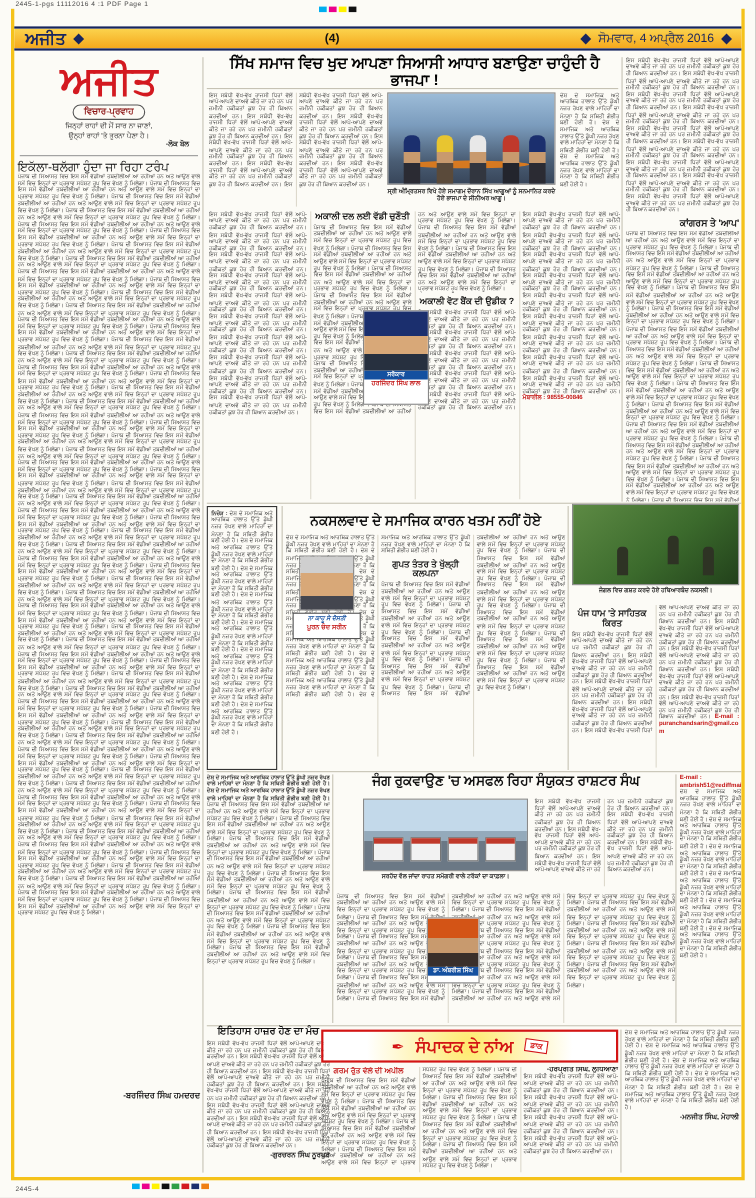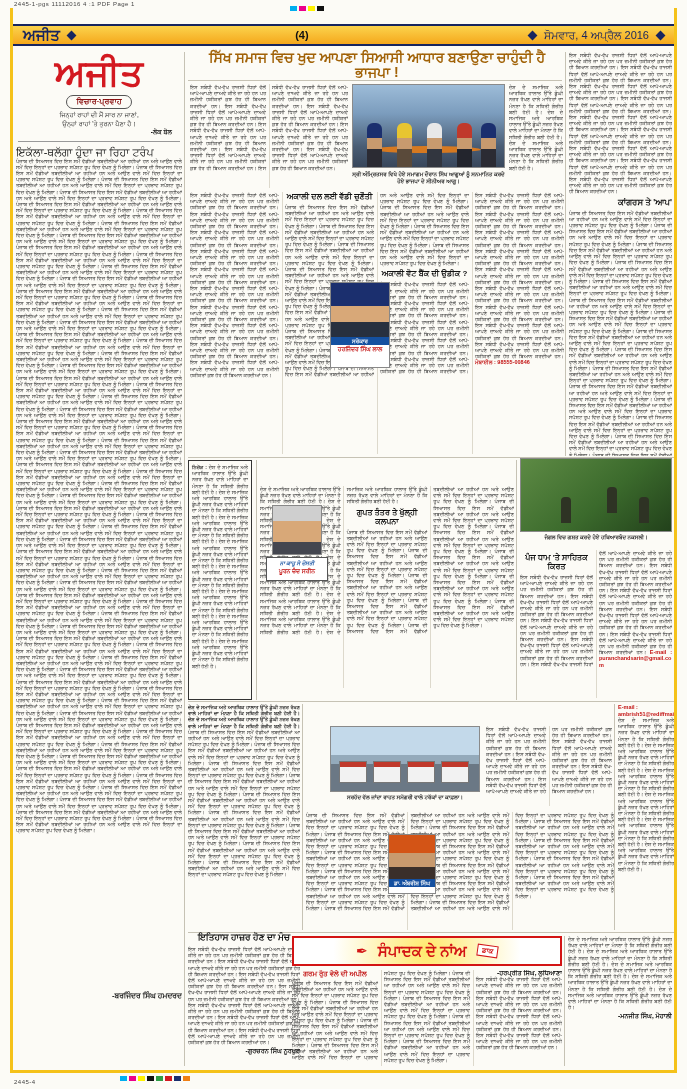--- a/index.html
+++ b/index.html
@@ -44,21 +44,21 @@
           padding:1px 9px;font-size:8px;font-weight:bold;color:#8a1010;font-family:Liberation Serif, serif;}
   .ed-quote{font-size:6.5px;line-height:8.5px;text-align:center;margin-top:2px;}
   .ed-quote .attr{text-align:right;font-weight:bold;padding-right:10px;}
   .ed-rule{height:1px;background:#999;margin:4px 2px;}
   .ed-head{font-size:11px;font-weight:normal;text-align:left;margin:3px 0 0;color:#0e0e0e;line-height:12px;}
   .ed-body{height:830px;}
   .ed-sign{text-align:right;font-size:7.5px;font-weight:bold;margin-top:3px;color:#111;}
 
   
   .lead-head{position:absolute;left:190px;top:50px;width:374px;height:28px;font-size:14px;line-height:15px;
-             font-weight:800;color:#a16207;text-align:center;}
+             font-weight:800;color:#000000;text-align:center;}
   .h2{position:absolute;font-weight:800;color:#101010;text-align:center;}
 
   
   .photo{position:absolute;border:1px solid #8a8a8a;overflow:hidden;box-sizing:border-box;}
   .caption{position:absolute;font-size:5.5px;line-height:6.5px;font-weight:bold;text-align:center;color:#222;}
   .ph-group{background:linear-gradient(180deg,#9dbcd8 0%,#7b9cbd 35%,#4a5d74 75%,#38465a 100%);}
   .fig{position:absolute;bottom:0;width:15px;height:44px;border-radius:6px 6px 0 0;}
   .fig-navy{background:linear-gradient(#1b2f6e 0 34%,#c89a6e 34% 58%,#2b2b33 58%);}
   .fig-yellow{background:linear-gradient(#e8c530 0 34%,#c89a6e 34% 58%,#5a4a3a 58%);}
   .fig-white{background:linear-gradient(#e8e8e8 0 34%,#c89a6e 34% 58%,#32363f 58%);}
@@ -180,20 +180,21 @@
     <div class="tiny">ਇਸ ਸਬੰਧੀ ਵੱਖ-ਵੱਖ ਰਾਜਸੀ ਧਿਰਾਂ ਵੱਲੋਂ ਆਪੋ-ਆਪਣੇ ਦਾਅਵੇ ਕੀਤੇ ਜਾ ਰਹੇ ਹਨ ਪਰ ਜ਼ਮੀਨੀ ਹਕੀਕਤਾਂ ਕੁਝ ਹੋਰ ਹੀ ਬਿਆਨ ਕਰਦੀਆਂ ਹਨ। ਇਸ ਸਬੰਧੀ ਵੱਖ-ਵੱਖ ਰਾਜਸੀ ਧਿਰਾਂ ਵੱਲੋਂ ਆਪੋ-ਆਪਣੇ ਦਾਅਵੇ ਕੀਤੇ ਜਾ ਰਹੇ ਹਨ ਪਰ ਜ਼ਮੀਨੀ ਹਕੀਕਤਾਂ ਕੁਝ ਹੋਰ ਹੀ ਬਿਆਨ ਕਰਦੀਆਂ ਹਨ। ਇਸ ਸਬੰਧੀ ਵੱਖ-ਵੱਖ ਰਾਜਸੀ ਧਿਰਾਂ ਵੱਲੋਂ ਆਪੋ-ਆਪਣੇ ਦਾਅਵੇ ਕੀਤੇ ਜਾ ਰਹੇ ਹਨ ਪਰ ਜ਼ਮੀਨੀ ਹਕੀਕਤਾਂ ਕੁਝ ਹੋਰ ਹੀ ਬਿਆਨ ਕਰਦੀਆਂ ਹਨ। ਇਸ ਸਬੰਧੀ ਵੱਖ-ਵੱਖ ਰਾਜਸੀ ਧਿਰਾਂ ਵੱਲੋਂ ਆਪੋ-ਆਪਣੇ ਦਾਅਵੇ ਕੀਤੇ ਜਾ ਰਹੇ ਹਨ ਪਰ ਜ਼ਮੀਨੀ ਹਕੀਕਤਾਂ ਕੁਝ ਹੋਰ ਹੀ ਬਿਆਨ ਕਰਦੀਆਂ ਹਨ। ਇਸ ਸਬੰਧੀ ਵੱਖ-ਵੱਖ ਰਾਜਸੀ ਧਿਰਾਂ ਵੱਲੋਂ ਆਪੋ-ਆਪਣੇ ਦਾਅਵੇ ਕੀਤੇ ਜਾ ਰਹੇ ਹਨ ਪਰ ਜ਼ਮੀਨੀ ਹਕੀਕਤਾਂ ਕੁਝ ਹੋਰ ਹੀ ਬਿਆਨ ਕਰਦੀਆਂ ਹਨ। ਇਸ ਸਬੰਧੀ ਵੱਖ-ਵੱਖ ਰਾਜਸੀ ਧਿਰਾਂ ਵੱਲੋਂ ਆਪੋ-ਆਪਣੇ ਦਾਅਵੇ ਕੀਤੇ ਜਾ ਰਹੇ ਹਨ ਪਰ ਜ਼ਮੀਨੀ ਹਕੀਕਤਾਂ ਕੁਝ ਹੋਰ ਹੀ ਬਿਆਨ ਕਰਦੀਆਂ ਹਨ। ਇਸ ਸਬੰਧੀ ਵੱਖ-ਵੱਖ ਰਾਜਸੀ ਧਿਰਾਂ ਵੱਲੋਂ ਆਪੋ-ਆਪਣੇ ਦਾਅਵੇ ਕੀਤੇ ਜਾ ਰਹੇ ਹਨ ਪਰ ਜ਼ਮੀਨੀ ਹਕੀਕਤਾਂ ਕੁਝ ਹੋਰ ਹੀ ਬਿਆਨ ਕਰਦੀਆਂ ਹਨ। ਇਸ ਸਬੰਧੀ ਵੱਖ-ਵੱਖ ਰਾਜਸੀ ਧਿਰਾਂ ਵੱਲੋਂ ਆਪੋ-ਆਪਣੇ ਦਾਅਵੇ ਕੀਤੇ ਜਾ ਰਹੇ ਹਨ ਪਰ ਜ਼ਮੀਨੀ ਹਕੀਕਤਾਂ ਕੁਝ ਹੋਰ ਹੀ ਬਿਆਨ ਕਰਦੀਆਂ ਹਨ। ਇਸ ਸਬੰਧੀ ਵੱਖ-ਵੱਖ ਰਾਜਸੀ ਧਿਰਾਂ ਵੱਲੋਂ ਆਪੋ-ਆਪਣੇ ਦਾਅਵੇ ਕੀਤੇ ਜਾ ਰਹੇ ਹਨ ਪਰ ਜ਼ਮੀਨੀ ਹਕੀਕਤਾਂ ਕੁਝ ਹੋਰ ਹੀ ਬਿਆਨ ਕਰਦੀਆਂ ਹਨ।</div>
     <div class="subhead" style="font-size:8.5px;text-align:right;">ਕਾਂਗਰਸ ਤੇ 'ਆਪ'</div>
     <div class="tiny">ਪੰਜਾਬ ਦੀ ਸਿਆਸਤ ਵਿਚ ਇਸ ਸਮੇਂ ਵੱਡੀਆਂ ਤਬਦੀਲੀਆਂ ਆ ਰਹੀਆਂ ਹਨ ਅਤੇ ਆਉਣ ਵਾਲੇ ਸਮੇਂ ਵਿਚ ਇਨ੍ਹਾਂ ਦਾ ਪ੍ਰਭਾਵ ਸਪੱਸ਼ਟ ਰੂਪ ਵਿਚ ਵੇਖਣ ਨੂੰ ਮਿਲੇਗਾ। ਪੰਜਾਬ ਦੀ ਸਿਆਸਤ ਵਿਚ ਇਸ ਸਮੇਂ ਵੱਡੀਆਂ ਤਬਦੀਲੀਆਂ ਆ ਰਹੀਆਂ ਹਨ ਅਤੇ ਆਉਣ ਵਾਲੇ ਸਮੇਂ ਵਿਚ ਇਨ੍ਹਾਂ ਦਾ ਪ੍ਰਭਾਵ ਸਪੱਸ਼ਟ ਰੂਪ ਵਿਚ ਵੇਖਣ ਨੂੰ ਮਿਲੇਗਾ। ਪੰਜਾਬ ਦੀ ਸਿਆਸਤ ਵਿਚ ਇਸ ਸਮੇਂ ਵੱਡੀਆਂ ਤਬਦੀਲੀਆਂ ਆ ਰਹੀਆਂ ਹਨ ਅਤੇ ਆਉਣ ਵਾਲੇ ਸਮੇਂ ਵਿਚ ਇਨ੍ਹਾਂ ਦਾ ਪ੍ਰਭਾਵ ਸਪੱਸ਼ਟ ਰੂਪ ਵਿਚ ਵੇਖਣ ਨੂੰ ਮਿਲੇਗਾ। ਪੰਜਾਬ ਦੀ ਸਿਆਸਤ ਵਿਚ ਇਸ ਸਮੇਂ ਵੱਡੀਆਂ ਤਬਦੀਲੀਆਂ ਆ ਰਹੀਆਂ ਹਨ ਅਤੇ ਆਉਣ ਵਾਲੇ ਸਮੇਂ ਵਿਚ ਇਨ੍ਹਾਂ ਦਾ ਪ੍ਰਭਾਵ ਸਪੱਸ਼ਟ ਰੂਪ ਵਿਚ ਵੇਖਣ ਨੂੰ ਮਿਲੇਗਾ। ਪੰਜਾਬ ਦੀ ਸਿਆਸਤ ਵਿਚ ਇਸ ਸਮੇਂ ਵੱਡੀਆਂ ਤਬਦੀਲੀਆਂ ਆ ਰਹੀਆਂ ਹਨ ਅਤੇ ਆਉਣ ਵਾਲੇ ਸਮੇਂ ਵਿਚ ਇਨ੍ਹਾਂ ਦਾ ਪ੍ਰਭਾਵ ਸਪੱਸ਼ਟ ਰੂਪ ਵਿਚ ਵੇਖਣ ਨੂੰ ਮਿਲੇਗਾ। ਪੰਜਾਬ ਦੀ ਸਿਆਸਤ ਵਿਚ ਇਸ ਸਮੇਂ ਵੱਡੀਆਂ ਤਬਦੀਲੀਆਂ ਆ ਰਹੀਆਂ ਹਨ ਅਤੇ ਆਉਣ ਵਾਲੇ ਸਮੇਂ ਵਿਚ ਇਨ੍ਹਾਂ ਦਾ ਪ੍ਰਭਾਵ ਸਪੱਸ਼ਟ ਰੂਪ ਵਿਚ ਵੇਖਣ ਨੂੰ ਮਿਲੇਗਾ। ਪੰਜਾਬ ਦੀ ਸਿਆਸਤ ਵਿਚ ਇਸ ਸਮੇਂ ਵੱਡੀਆਂ ਤਬਦੀਲੀਆਂ ਆ ਰਹੀਆਂ ਹਨ ਅਤੇ ਆਉਣ ਵਾਲੇ ਸਮੇਂ ਵਿਚ ਇਨ੍ਹਾਂ ਦਾ ਪ੍ਰਭਾਵ ਸਪੱਸ਼ਟ ਰੂਪ ਵਿਚ ਵੇਖਣ ਨੂੰ ਮਿਲੇਗਾ। ਪੰਜਾਬ ਦੀ ਸਿਆਸਤ ਵਿਚ ਇਸ ਸਮੇਂ ਵੱਡੀਆਂ ਤਬਦੀਲੀਆਂ ਆ ਰਹੀਆਂ ਹਨ ਅਤੇ ਆਉਣ ਵਾਲੇ ਸਮੇਂ ਵਿਚ ਇਨ੍ਹਾਂ ਦਾ ਪ੍ਰਭਾਵ ਸਪੱਸ਼ਟ ਰੂਪ ਵਿਚ ਵੇਖਣ ਨੂੰ ਮਿਲੇਗਾ। ਪੰਜਾਬ ਦੀ ਸਿਆਸਤ ਵਿਚ ਇਸ ਸਮੇਂ ਵੱਡੀਆਂ ਤਬਦੀਲੀਆਂ ਆ ਰਹੀਆਂ ਹਨ ਅਤੇ ਆਉਣ ਵਾਲੇ ਸਮੇਂ ਵਿਚ ਇਨ੍ਹਾਂ ਦਾ ਪ੍ਰਭਾਵ ਸਪੱਸ਼ਟ ਰੂਪ ਵਿਚ ਵੇਖਣ ਨੂੰ ਮਿਲੇਗਾ। ਪੰਜਾਬ ਦੀ ਸਿਆਸਤ ਵਿਚ ਇਸ ਸਮੇਂ ਵੱਡੀਆਂ ਤਬਦੀਲੀਆਂ ਆ ਰਹੀਆਂ ਹਨ ਅਤੇ ਆਉਣ ਵਾਲੇ ਸਮੇਂ ਵਿਚ ਇਨ੍ਹਾਂ ਦਾ ਪ੍ਰਭਾਵ ਸਪੱਸ਼ਟ ਰੂਪ ਵਿਚ ਵੇਖਣ ਨੂੰ ਮਿਲੇਗਾ। ਪੰਜਾਬ ਦੀ ਸਿਆਸਤ ਵਿਚ ਇਸ ਸਮੇਂ ਵੱਡੀਆਂ ਤਬਦੀਲੀਆਂ ਆ ਰਹੀਆਂ ਹਨ ਅਤੇ ਆਉਣ ਵਾਲੇ ਸਮੇਂ ਵਿਚ ਇਨ੍ਹਾਂ ਦਾ ਪ੍ਰਭਾਵ ਸਪੱਸ਼ਟ ਰੂਪ ਵਿਚ ਵੇਖਣ ਨੂੰ ਮਿਲੇਗਾ। ਪੰਜਾਬ ਦੀ ਸਿਆਸਤ ਵਿਚ ਇਸ ਸਮੇਂ ਵੱਡੀਆਂ ਤਬਦੀਲੀਆਂ ਆ ਰਹੀਆਂ ਹਨ ਅਤੇ ਆਉਣ ਵਾਲੇ ਸਮੇਂ ਵਿਚ ਇਨ੍ਹਾਂ ਦਾ ਪ੍ਰਭਾਵ ਸਪੱਸ਼ਟ ਰੂਪ ਵਿਚ ਵੇਖਣ ਨੂੰ ਮਿਲੇਗਾ। ਪੰਜਾਬ ਦੀ ਸਿਆਸਤ ਵਿਚ ਇਸ ਸਮੇਂ ਵੱਡੀਆਂ ਤਬਦੀਲੀਆਂ ਆ ਰਹੀਆਂ ਹਨ ਅਤੇ ਆਉਣ ਵਾਲੇ ਸਮੇਂ ਵਿਚ ਇਨ੍ਹਾਂ ਦਾ ਪ੍ਰਭਾਵ ਸਪੱਸ਼ਟ ਰੂਪ ਵਿਚ ਵੇਖਣ ਨੂੰ ਮਿਲੇਗਾ। ਪੰਜਾਬ ਦੀ ਸਿਆਸਤ ਵਿਚ ਇਸ ਸਮੇਂ ਵੱਡੀਆਂ ਤਬਦੀਲੀਆਂ ਆ ਰਹੀਆਂ ਹਨ ਅਤੇ ਆਉਣ ਵਾਲੇ ਸਮੇਂ ਵਿਚ ਇਨ੍ਹਾਂ ਦਾ ਪ੍ਰਭਾਵ ਸਪੱਸ਼ਟ ਰੂਪ ਵਿਚ ਵੇਖਣ ਨੂੰ ਮਿਲੇਗਾ। ਪੰਜਾਬ ਦੀ ਸਿਆਸਤ ਵਿਚ ਇਸ ਸਮੇਂ ਵੱਡੀਆਂ ਤਬਦੀਲੀਆਂ ਆ ਰਹੀਆਂ ਹਨ ਅਤੇ ਆਉਣ ਵਾਲੇ ਸਮੇਂ ਵਿਚ ਇਨ੍ਹਾਂ ਦਾ ਪ੍ਰਭਾਵ ਸਪੱਸ਼ਟ ਰੂਪ ਵਿਚ ਵੇਖਣ ਨੂੰ ਮਿਲੇਗਾ। ਪੰਜਾਬ ਦੀ ਸਿਆਸਤ ਵਿਚ ਇਸ ਸਮੇਂ ਵੱਡੀਆਂ ਤਬਦੀਲੀਆਂ ਆ ਰਹੀਆਂ ਹਨ ਅਤੇ ਆਉਣ ਵਾਲੇ ਸਮੇਂ ਵਿਚ ਇਨ੍ਹਾਂ ਦਾ ਪ੍ਰਭਾਵ ਸਪੱਸ਼ਟ ਰੂਪ ਵਿਚ ਵੇਖਣ ਨੂੰ ਮਿਲੇਗਾ। ਪੰਜਾਬ ਦੀ ਸਿਆਸਤ ਵਿਚ ਇਸ ਸਮੇਂ ਵੱਡੀਆਂ ਤਬਦੀਲੀਆਂ ਆ ਰਹੀਆਂ ਹਨ ਅਤੇ ਆਉਣ ਵਾਲੇ ਸਮੇਂ ਵਿਚ ਇਨ੍ਹਾਂ ਦਾ ਪ੍ਰਭਾਵ ਸਪੱਸ਼ਟ ਰੂਪ ਵਿਚ ਵੇਖਣ ਨੂੰ ਮਿਲੇਗਾ। ਪੰਜਾਬ ਦੀ ਸਿਆਸਤ ਵਿਚ ਇਸ ਸਮੇਂ ਵੱਡੀਆਂ ਤਬਦੀਲੀਆਂ ਆ ਰਹੀਆਂ ਹਨ ਅਤੇ ਆਉਣ ਵਾਲੇ ਸਮੇਂ ਵਿਚ ਇਨ੍ਹਾਂ ਦਾ ਪ੍ਰਭਾਵ ਸਪੱਸ਼ਟ ਰੂਪ ਵਿਚ ਵੇਖਣ ਨੂੰ ਮਿਲੇਗਾ। ਪੰਜਾਬ ਦੀ ਸਿਆਸਤ ਵਿਚ ਇਸ ਸਮੇਂ ਵੱਡੀਆਂ ਤਬਦੀਲੀਆਂ ਆ ਰਹੀਆਂ ਹਨ ਅਤੇ ਆਉਣ ਵਾਲੇ ਸਮੇਂ ਵਿਚ ਇਨ੍ਹਾਂ ਦਾ ਪ੍ਰਭਾਵ ਸਪੱਸ਼ਟ ਰੂਪ ਵਿਚ ਵੇਖਣ ਨੂੰ ਮਿਲੇਗਾ। ਪੰਜਾਬ ਦੀ ਸਿਆਸਤ ਵਿਚ ਇਸ ਸਮੇਂ ਵੱਡੀਆਂ ਤਬਦੀਲੀਆਂ ਆ ਰਹੀਆਂ ਹਨ ਅਤੇ ਆਉਣ ਵਾਲੇ ਸਮੇਂ ਵਿਚ ਇਨ੍ਹਾਂ ਦਾ ਪ੍ਰਭਾਵ ਸਪੱਸ਼ਟ ਰੂਪ ਵਿਚ ਵੇਖਣ ਨੂੰ ਮਿਲੇਗਾ। ਪੰਜਾਬ ਦੀ ਸਿਆਸਤ ਵਿਚ ਇਸ ਸਮੇਂ ਵੱਡੀਆਂ ਤਬਦੀਲੀਆਂ ਆ ਰਹੀਆਂ ਹਨ ਅਤੇ ਆਉਣ ਵਾਲੇ ਸਮੇਂ ਵਿਚ ਇਨ੍ਹਾਂ ਦਾ ਪ੍ਰਭਾਵ ਸਪੱਸ਼ਟ ਰੂਪ ਵਿਚ ਵੇਖਣ ਨੂੰ ਮਿਲੇਗਾ। ਪੰਜਾਬ ਦੀ ਸਿਆਸਤ ਵਿਚ ਇਸ ਸਮੇਂ ਵੱਡੀਆਂ ਤਬਦੀਲੀਆਂ ਆ ਰਹੀਆਂ ਹਨ ਅਤੇ ਆਉਣ ਵਾਲੇ ਸਮੇਂ ਵਿਚ ਇਨ੍ਹਾਂ ਦਾ ਪ੍ਰਭਾਵ ਸਪੱਸ਼ਟ ਰੂਪ ਵਿਚ ਵੇਖਣ ਨੂੰ ਮਿਲੇਗਾ। ਪੰਜਾਬ ਦੀ ਸਿਆਸਤ ਵਿਚ ਇਸ ਸਮੇਂ ਵੱਡੀਆਂ ਤਬਦੀਲੀਆਂ ਆ ਰਹੀਆਂ ਹਨ ਅਤੇ ਆਉਣ ਵਾਲੇ ਸਮੇਂ ਵਿਚ ਇਨ੍ਹਾਂ ਦਾ ਪ੍ਰਭਾਵ ਸਪੱਸ਼ਟ ਰੂਪ ਵਿਚ ਵੇਖਣ ਨੂੰ ਮਿਲੇਗਾ। ਪੰਜਾਬ ਦੀ ਸਿਆਸਤ ਵਿਚ ਇਸ ਸਮੇਂ ਵੱਡੀਆਂ ਤਬਦੀਲੀਆਂ ਆ ਰਹੀਆਂ ਹਨ ਅਤੇ ਆਉਣ ਵਾਲੇ ਸਮੇਂ ਵਿਚ ਇਨ੍ਹਾਂ ਦਾ ਪ੍ਰਭਾਵ ਸਪੱਸ਼ਟ ਰੂਪ ਵਿਚ ਵੇਖਣ ਨੂੰ ਮਿਲੇਗਾ।</div>
   </div>
 
   <div class="lead-box tiny">
     <span class="boldlead">ਨਿਚੋੜ :</span>
     <span>ਦੇਸ਼ ਦੇ ਸਮਾਜਿਕ ਅਤੇ ਆਰਥਿਕ ਹਾਲਾਤ ਉੱਤੇ ਡੂੰਘੀ ਨਜ਼ਰ ਰੱਖਣ ਵਾਲੇ ਮਾਹਿਰਾਂ ਦਾ ਮੰਨਣਾ ਹੈ ਕਿ ਸਥਿਤੀ ਗੰਭੀਰ ਬਣੀ ਹੋਈ ਹੈ। ਦੇਸ਼ ਦੇ ਸਮਾਜਿਕ ਅਤੇ ਆਰਥਿਕ ਹਾਲਾਤ ਉੱਤੇ ਡੂੰਘੀ ਨਜ਼ਰ ਰੱਖਣ ਵਾਲੇ ਮਾਹਿਰਾਂ ਦਾ ਮੰਨਣਾ ਹੈ ਕਿ ਸਥਿਤੀ ਗੰਭੀਰ ਬਣੀ ਹੋਈ ਹੈ। ਦੇਸ਼ ਦੇ ਸਮਾਜਿਕ ਅਤੇ ਆਰਥਿਕ ਹਾਲਾਤ ਉੱਤੇ ਡੂੰਘੀ ਨਜ਼ਰ ਰੱਖਣ ਵਾਲੇ ਮਾਹਿਰਾਂ ਦਾ ਮੰਨਣਾ ਹੈ ਕਿ ਸਥਿਤੀ ਗੰਭੀਰ ਬਣੀ ਹੋਈ ਹੈ। ਦੇਸ਼ ਦੇ ਸਮਾਜਿਕ ਅਤੇ ਆਰਥਿਕ ਹਾਲਾਤ ਉੱਤੇ ਡੂੰਘੀ ਨਜ਼ਰ ਰੱਖਣ ਵਾਲੇ ਮਾਹਿਰਾਂ ਦਾ ਮੰਨਣਾ ਹੈ ਕਿ ਸਥਿਤੀ ਗੰਭੀਰ ਬਣੀ ਹੋਈ ਹੈ। ਦੇਸ਼ ਦੇ ਸਮਾਜਿਕ ਅਤੇ ਆਰਥਿਕ ਹਾਲਾਤ ਉੱਤੇ ਡੂੰਘੀ ਨਜ਼ਰ ਰੱਖਣ ਵਾਲੇ ਮਾਹਿਰਾਂ ਦਾ ਮੰਨਣਾ ਹੈ ਕਿ ਸਥਿਤੀ ਗੰਭੀਰ ਬਣੀ ਹੋਈ ਹੈ। ਦੇਸ਼ ਦੇ ਸਮਾਜਿਕ ਅਤੇ ਆਰਥਿਕ ਹਾਲਾਤ ਉੱਤੇ ਡੂੰਘੀ ਨਜ਼ਰ ਰੱਖਣ ਵਾਲੇ ਮਾਹਿਰਾਂ ਦਾ ਮੰਨਣਾ ਹੈ ਕਿ ਸਥਿਤੀ ਗੰਭੀਰ ਬਣੀ ਹੋਈ ਹੈ। ਦੇਸ਼ ਦੇ ਸਮਾਜਿਕ ਅਤੇ ਆਰਥਿਕ ਹਾਲਾਤ ਉੱਤੇ ਡੂੰਘੀ ਨਜ਼ਰ ਰੱਖਣ ਵਾਲੇ ਮਾਹਿਰਾਂ ਦਾ ਮੰਨਣਾ ਹੈ ਕਿ ਸਥਿਤੀ ਗੰਭੀਰ ਬਣੀ ਹੋਈ ਹੈ। ਦੇਸ਼ ਦੇ ਸਮਾਜਿਕ ਅਤੇ ਆਰਥਿਕ ਹਾਲਾਤ ਉੱਤੇ ਡੂੰਘੀ ਨਜ਼ਰ ਰੱਖਣ ਵਾਲੇ ਮਾਹਿਰਾਂ ਦਾ ਮੰਨਣਾ ਹੈ ਕਿ ਸਥਿਤੀ ਗੰਭੀਰ ਬਣੀ ਹੋਈ ਹੈ।</span>
   </div>
 
+  <div class="h2" style="left:260px;top:466px;width:254px;font-size:12.5px;line-height:14px;">ਨਕਸਲਵਾਦ ਦੇ ਸਮਾਜਿਕ ਕਾਰਨ ਖਤਮ ਨਹੀਂ ਹੋਏ</div>
 
   <div class="tiny cols3" style="position:absolute;left:260px;top:486px;width:254px;height:202px;">
     <span>ਦੇਸ਼ ਦੇ ਸਮਾਜਿਕ ਅਤੇ ਆਰਥਿਕ ਹਾਲਾਤ ਉੱਤੇ ਡੂੰਘੀ ਨਜ਼ਰ ਰੱਖਣ ਵਾਲੇ ਮਾਹਿਰਾਂ ਦਾ ਮੰਨਣਾ ਹੈ ਕਿ ਸਥਿਤੀ ਗੰਭੀਰ ਬਣੀ ਹੋਈ ਹੈ। ਦੇਸ਼ ਦੇ ਸਮਾਜਿਕ ਅਤੇ ਆਰਥਿਕ ਹਾਲਾਤ ਉੱਤੇ ਡੂੰਘੀ ਨਜ਼ਰ ਰੱਖਣ ਵਾਲੇ ਮਾਹਿਰਾਂ ਦਾ ਮੰਨਣਾ ਹੈ ਕਿ ਸਥਿਤੀ ਗੰਭੀਰ ਬਣੀ ਹੋਈ ਹੈ। ਦੇਸ਼ ਦੇ ਸਮਾਜਿਕ ਅਤੇ ਆਰਥਿਕ ਹਾਲਾਤ ਉੱਤੇ ਡੂੰਘੀ ਨਜ਼ਰ ਰੱਖਣ ਵਾਲੇ ਮਾਹਿਰਾਂ ਦਾ ਮੰਨਣਾ ਹੈ ਕਿ ਸਥਿਤੀ ਗੰਭੀਰ ਬਣੀ ਹੋਈ ਹੈ। ਦੇਸ਼ ਦੇ ਸਮਾਜਿਕ ਅਤੇ ਆਰਥਿਕ ਹਾਲਾਤ ਉੱਤੇ ਡੂੰਘੀ ਨਜ਼ਰ ਰੱਖਣ ਵਾਲੇ ਮਾਹਿਰਾਂ ਦਾ ਮੰਨਣਾ ਹੈ ਕਿ ਸਥਿਤੀ ਗੰਭੀਰ ਬਣੀ ਹੋਈ ਹੈ। ਦੇਸ਼ ਦੇ ਸਮਾਜਿਕ ਅਤੇ ਆਰਥਿਕ ਹਾਲਾਤ ਉੱਤੇ ਡੂੰਘੀ ਨਜ਼ਰ ਰੱਖਣ ਵਾਲੇ ਮਾਹਿਰਾਂ ਦਾ ਮੰਨਣਾ ਹੈ ਕਿ ਸਥਿਤੀ ਗੰਭੀਰ ਬਣੀ ਹੋਈ ਹੈ। ਦੇਸ਼ ਦੇ ਸਮਾਜਿਕ ਅਤੇ ਆਰਥਿਕ ਹਾਲਾਤ ਉੱਤੇ ਡੂੰਘੀ ਨਜ਼ਰ ਰੱਖਣ ਵਾਲੇ ਮਾਹਿਰਾਂ ਦਾ ਮੰਨਣਾ ਹੈ ਕਿ ਸਥਿਤੀ ਗੰਭੀਰ ਬਣੀ ਹੋਈ ਹੈ। ਦੇਸ਼ ਦੇ ਸਮਾਜਿਕ ਅਤੇ ਆਰਥਿਕ ਹਾਲਾਤ ਉੱਤੇ ਡੂੰਘੀ ਨਜ਼ਰ ਰੱਖਣ ਵਾਲੇ ਮਾਹਿਰਾਂ ਦਾ ਮੰਨਣਾ ਹੈ ਕਿ ਸਥਿਤੀ ਗੰਭੀਰ ਬਣੀ ਹੋਈ ਹੈ। ਦੇਸ਼ ਦੇ ਸਮਾਜਿਕ ਅਤੇ ਆਰਥਿਕ ਹਾਲਾਤ ਉੱਤੇ ਡੂੰਘੀ ਨਜ਼ਰ ਰੱਖਣ ਵਾਲੇ ਮਾਹਿਰਾਂ ਦਾ ਮੰਨਣਾ ਹੈ ਕਿ ਸਥਿਤੀ ਗੰਭੀਰ ਬਣੀ ਹੋਈ ਹੈ। ਦੇਸ਼ ਦੇ ਸਮਾਜਿਕ ਅਤੇ ਆਰਥਿਕ ਹਾਲਾਤ ਉੱਤੇ ਡੂੰਘੀ ਨਜ਼ਰ ਰੱਖਣ ਵਾਲੇ ਮਾਹਿਰਾਂ ਦਾ ਮੰਨਣਾ ਹੈ ਕਿ ਸਥਿਤੀ ਗੰਭੀਰ ਬਣੀ ਹੋਈ ਹੈ।</span>
     <div class="subhead">ਗੁਪਤ ਤੰਤਰ ਤੇ ਖੁੱਲ੍ਹੀ ਕਲਪਨਾ</div>
     <span>ਪੰਜਾਬ ਦੀ ਸਿਆਸਤ ਵਿਚ ਇਸ ਸਮੇਂ ਵੱਡੀਆਂ ਤਬਦੀਲੀਆਂ ਆ ਰਹੀਆਂ ਹਨ ਅਤੇ ਆਉਣ ਵਾਲੇ ਸਮੇਂ ਵਿਚ ਇਨ੍ਹਾਂ ਦਾ ਪ੍ਰਭਾਵ ਸਪੱਸ਼ਟ ਰੂਪ ਵਿਚ ਵੇਖਣ ਨੂੰ ਮਿਲੇਗਾ। ਪੰਜਾਬ ਦੀ ਸਿਆਸਤ ਵਿਚ ਇਸ ਸਮੇਂ ਵੱਡੀਆਂ ਤਬਦੀਲੀਆਂ ਆ ਰਹੀਆਂ ਹਨ ਅਤੇ ਆਉਣ ਵਾਲੇ ਸਮੇਂ ਵਿਚ ਇਨ੍ਹਾਂ ਦਾ ਪ੍ਰਭਾਵ ਸਪੱਸ਼ਟ ਰੂਪ ਵਿਚ ਵੇਖਣ ਨੂੰ ਮਿਲੇਗਾ। ਪੰਜਾਬ ਦੀ ਸਿਆਸਤ ਵਿਚ ਇਸ ਸਮੇਂ ਵੱਡੀਆਂ ਤਬਦੀਲੀਆਂ ਆ ਰਹੀਆਂ ਹਨ ਅਤੇ ਆਉਣ ਵਾਲੇ ਸਮੇਂ ਵਿਚ ਇਨ੍ਹਾਂ ਦਾ ਪ੍ਰਭਾਵ ਸਪੱਸ਼ਟ ਰੂਪ ਵਿਚ ਵੇਖਣ ਨੂੰ ਮਿਲੇਗਾ। ਪੰਜਾਬ ਦੀ ਸਿਆਸਤ ਵਿਚ ਇਸ ਸਮੇਂ ਵੱਡੀਆਂ ਤਬਦੀਲੀਆਂ ਆ ਰਹੀਆਂ ਹਨ ਅਤੇ ਆਉਣ ਵਾਲੇ ਸਮੇਂ ਵਿਚ ਇਨ੍ਹਾਂ ਦਾ ਪ੍ਰਭਾਵ ਸਪੱਸ਼ਟ ਰੂਪ ਵਿਚ ਵੇਖਣ ਨੂੰ ਮਿਲੇਗਾ। ਪੰਜਾਬ ਦੀ ਸਿਆਸਤ ਵਿਚ ਇਸ ਸਮੇਂ ਵੱਡੀਆਂ ਤਬਦੀਲੀਆਂ ਆ ਰਹੀਆਂ ਹਨ ਅਤੇ ਆਉਣ ਵਾਲੇ ਸਮੇਂ ਵਿਚ ਇਨ੍ਹਾਂ ਦਾ ਪ੍ਰਭਾਵ ਸਪੱਸ਼ਟ ਰੂਪ ਵਿਚ ਵੇਖਣ ਨੂੰ ਮਿਲੇਗਾ। ਪੰਜਾਬ ਦੀ ਸਿਆਸਤ ਵਿਚ ਇਸ ਸਮੇਂ ਵੱਡੀਆਂ ਤਬਦੀਲੀਆਂ ਆ ਰਹੀਆਂ ਹਨ ਅਤੇ ਆਉਣ ਵਾਲੇ ਸਮੇਂ ਵਿਚ ਇਨ੍ਹਾਂ ਦਾ ਪ੍ਰਭਾਵ ਸਪੱਸ਼ਟ ਰੂਪ ਵਿਚ ਵੇਖਣ ਨੂੰ ਮਿਲੇਗਾ। ਪੰਜਾਬ ਦੀ ਸਿਆਸਤ ਵਿਚ ਇਸ ਸਮੇਂ ਵੱਡੀਆਂ ਤਬਦੀਲੀਆਂ ਆ ਰਹੀਆਂ ਹਨ ਅਤੇ ਆਉਣ ਵਾਲੇ ਸਮੇਂ ਵਿਚ ਇਨ੍ਹਾਂ ਦਾ ਪ੍ਰਭਾਵ ਸਪੱਸ਼ਟ ਰੂਪ ਵਿਚ ਵੇਖਣ ਨੂੰ ਮਿਲੇਗਾ। ਪੰਜਾਬ ਦੀ ਸਿਆਸਤ ਵਿਚ ਇਸ ਸਮੇਂ ਵੱਡੀਆਂ ਤਬਦੀਲੀਆਂ ਆ ਰਹੀਆਂ ਹਨ ਅਤੇ ਆਉਣ ਵਾਲੇ ਸਮੇਂ ਵਿਚ ਇਨ੍ਹਾਂ ਦਾ ਪ੍ਰਭਾਵ ਸਪੱਸ਼ਟ ਰੂਪ ਵਿਚ ਵੇਖਣ ਨੂੰ ਮਿਲੇਗਾ। ਪੰਜਾਬ ਦੀ ਸਿਆਸਤ ਵਿਚ ਇਸ ਸਮੇਂ ਵੱਡੀਆਂ ਤਬਦੀਲੀਆਂ ਆ ਰਹੀਆਂ ਹਨ ਅਤੇ ਆਉਣ ਵਾਲੇ ਸਮੇਂ ਵਿਚ ਇਨ੍ਹਾਂ ਦਾ ਪ੍ਰਭਾਵ ਸਪੱਸ਼ਟ ਰੂਪ ਵਿਚ ਵੇਖਣ ਨੂੰ ਮਿਲੇਗਾ। ਪੰਜਾਬ ਦੀ ਸਿਆਸਤ ਵਿਚ ਇਸ ਸਮੇਂ ਵੱਡੀਆਂ ਤਬਦੀਲੀਆਂ ਆ ਰਹੀਆਂ ਹਨ ਅਤੇ ਆਉਣ ਵਾਲੇ ਸਮੇਂ ਵਿਚ ਇਨ੍ਹਾਂ ਦਾ ਪ੍ਰਭਾਵ ਸਪੱਸ਼ਟ ਰੂਪ ਵਿਚ ਵੇਖਣ ਨੂੰ ਮਿਲੇਗਾ।</span>
   </div>
 
   <div class="author-box" style="left:272px;top:505px;width:50px;height:50px;">
     <div class="a-img a2"></div>
   </div>
@@ -213,20 +214,21 @@
     <div class="subhead">ਪੰਜ ਧਾਮ 'ਤੇ ਸਾਹਿਤਕ ਕਿਰਤ</div>
     <span>ਇਸ ਸਬੰਧੀ ਵੱਖ-ਵੱਖ ਰਾਜਸੀ ਧਿਰਾਂ ਵੱਲੋਂ ਆਪੋ-ਆਪਣੇ ਦਾਅਵੇ ਕੀਤੇ ਜਾ ਰਹੇ ਹਨ ਪਰ ਜ਼ਮੀਨੀ ਹਕੀਕਤਾਂ ਕੁਝ ਹੋਰ ਹੀ ਬਿਆਨ ਕਰਦੀਆਂ ਹਨ। ਇਸ ਸਬੰਧੀ ਵੱਖ-ਵੱਖ ਰਾਜਸੀ ਧਿਰਾਂ ਵੱਲੋਂ ਆਪੋ-ਆਪਣੇ ਦਾਅਵੇ ਕੀਤੇ ਜਾ ਰਹੇ ਹਨ ਪਰ ਜ਼ਮੀਨੀ ਹਕੀਕਤਾਂ ਕੁਝ ਹੋਰ ਹੀ ਬਿਆਨ ਕਰਦੀਆਂ ਹਨ। ਇਸ ਸਬੰਧੀ ਵੱਖ-ਵੱਖ ਰਾਜਸੀ ਧਿਰਾਂ ਵੱਲੋਂ ਆਪੋ-ਆਪਣੇ ਦਾਅਵੇ ਕੀਤੇ ਜਾ ਰਹੇ ਹਨ ਪਰ ਜ਼ਮੀਨੀ ਹਕੀਕਤਾਂ ਕੁਝ ਹੋਰ ਹੀ ਬਿਆਨ ਕਰਦੀਆਂ ਹਨ। ਇਸ ਸਬੰਧੀ ਵੱਖ-ਵੱਖ ਰਾਜਸੀ ਧਿਰਾਂ ਵੱਲੋਂ ਆਪੋ-ਆਪਣੇ ਦਾਅਵੇ ਕੀਤੇ ਜਾ ਰਹੇ ਹਨ ਪਰ ਜ਼ਮੀਨੀ ਹਕੀਕਤਾਂ ਕੁਝ ਹੋਰ ਹੀ ਬਿਆਨ ਕਰਦੀਆਂ ਹਨ। ਇਸ ਸਬੰਧੀ ਵੱਖ-ਵੱਖ ਰਾਜਸੀ ਧਿਰਾਂ ਵੱਲੋਂ ਆਪੋ-ਆਪਣੇ ਦਾਅਵੇ ਕੀਤੇ ਜਾ ਰਹੇ ਹਨ ਪਰ ਜ਼ਮੀਨੀ ਹਕੀਕਤਾਂ ਕੁਝ ਹੋਰ ਹੀ ਬਿਆਨ ਕਰਦੀਆਂ ਹਨ। ਇਸ ਸਬੰਧੀ ਵੱਖ-ਵੱਖ ਰਾਜਸੀ ਧਿਰਾਂ ਵੱਲੋਂ ਆਪੋ-ਆਪਣੇ ਦਾਅਵੇ ਕੀਤੇ ਜਾ ਰਹੇ ਹਨ ਪਰ ਜ਼ਮੀਨੀ ਹਕੀਕਤਾਂ ਕੁਝ ਹੋਰ ਹੀ ਬਿਆਨ ਕਰਦੀਆਂ ਹਨ। ਇਸ ਸਬੰਧੀ ਵੱਖ-ਵੱਖ ਰਾਜਸੀ ਧਿਰਾਂ ਵੱਲੋਂ ਆਪੋ-ਆਪਣੇ ਦਾਅਵੇ ਕੀਤੇ ਜਾ ਰਹੇ ਹਨ ਪਰ ਜ਼ਮੀਨੀ ਹਕੀਕਤਾਂ ਕੁਝ ਹੋਰ ਹੀ ਬਿਆਨ ਕਰਦੀਆਂ ਹਨ। ਇਸ ਸਬੰਧੀ ਵੱਖ-ਵੱਖ ਰਾਜਸੀ ਧਿਰਾਂ ਵੱਲੋਂ ਆਪੋ-ਆਪਣੇ ਦਾਅਵੇ ਕੀਤੇ ਜਾ ਰਹੇ ਹਨ ਪਰ ਜ਼ਮੀਨੀ ਹਕੀਕਤਾਂ ਕੁਝ ਹੋਰ ਹੀ ਬਿਆਨ ਕਰਦੀਆਂ ਹਨ। ਇਸ ਸਬੰਧੀ ਵੱਖ-ਵੱਖ ਰਾਜਸੀ ਧਿਰਾਂ ਵੱਲੋਂ ਆਪੋ-ਆਪਣੇ ਦਾਅਵੇ ਕੀਤੇ ਜਾ ਰਹੇ ਹਨ ਪਰ ਜ਼ਮੀਨੀ ਹਕੀਕਤਾਂ ਕੁਝ ਹੋਰ ਹੀ ਬਿਆਨ ਕਰਦੀਆਂ ਹਨ।</span>
     <span class="red" style="font-size:5.5px;">E-mail : puranchandsarin@gmail.com</span>
   </div>
 
   <div style="position:absolute;left:188px;top:704px;width:112px;height:222px;overflow:hidden;">
     <div class="tiny"><span class="boldlead">ਦੇਸ਼ ਦੇ ਸਮਾਜਿਕ ਅਤੇ ਆਰਥਿਕ ਹਾਲਾਤ ਉੱਤੇ ਡੂੰਘੀ ਨਜ਼ਰ ਰੱਖਣ ਵਾਲੇ ਮਾਹਿਰਾਂ ਦਾ ਮੰਨਣਾ ਹੈ ਕਿ ਸਥਿਤੀ ਗੰਭੀਰ ਬਣੀ ਹੋਈ ਹੈ। ਦੇਸ਼ ਦੇ ਸਮਾਜਿਕ ਅਤੇ ਆਰਥਿਕ ਹਾਲਾਤ ਉੱਤੇ ਡੂੰਘੀ ਨਜ਼ਰ ਰੱਖਣ ਵਾਲੇ ਮਾਹਿਰਾਂ ਦਾ ਮੰਨਣਾ ਹੈ ਕਿ ਸਥਿਤੀ ਗੰਭੀਰ ਬਣੀ ਹੋਈ ਹੈ।</span>
     <span>ਪੰਜਾਬ ਦੀ ਸਿਆਸਤ ਵਿਚ ਇਸ ਸਮੇਂ ਵੱਡੀਆਂ ਤਬਦੀਲੀਆਂ ਆ ਰਹੀਆਂ ਹਨ ਅਤੇ ਆਉਣ ਵਾਲੇ ਸਮੇਂ ਵਿਚ ਇਨ੍ਹਾਂ ਦਾ ਪ੍ਰਭਾਵ ਸਪੱਸ਼ਟ ਰੂਪ ਵਿਚ ਵੇਖਣ ਨੂੰ ਮਿਲੇਗਾ। ਪੰਜਾਬ ਦੀ ਸਿਆਸਤ ਵਿਚ ਇਸ ਸਮੇਂ ਵੱਡੀਆਂ ਤਬਦੀਲੀਆਂ ਆ ਰਹੀਆਂ ਹਨ ਅਤੇ ਆਉਣ ਵਾਲੇ ਸਮੇਂ ਵਿਚ ਇਨ੍ਹਾਂ ਦਾ ਪ੍ਰਭਾਵ ਸਪੱਸ਼ਟ ਰੂਪ ਵਿਚ ਵੇਖਣ ਨੂੰ ਮਿਲੇਗਾ। ਪੰਜਾਬ ਦੀ ਸਿਆਸਤ ਵਿਚ ਇਸ ਸਮੇਂ ਵੱਡੀਆਂ ਤਬਦੀਲੀਆਂ ਆ ਰਹੀਆਂ ਹਨ ਅਤੇ ਆਉਣ ਵਾਲੇ ਸਮੇਂ ਵਿਚ ਇਨ੍ਹਾਂ ਦਾ ਪ੍ਰਭਾਵ ਸਪੱਸ਼ਟ ਰੂਪ ਵਿਚ ਵੇਖਣ ਨੂੰ ਮਿਲੇਗਾ। ਪੰਜਾਬ ਦੀ ਸਿਆਸਤ ਵਿਚ ਇਸ ਸਮੇਂ ਵੱਡੀਆਂ ਤਬਦੀਲੀਆਂ ਆ ਰਹੀਆਂ ਹਨ ਅਤੇ ਆਉਣ ਵਾਲੇ ਸਮੇਂ ਵਿਚ ਇਨ੍ਹਾਂ ਦਾ ਪ੍ਰਭਾਵ ਸਪੱਸ਼ਟ ਰੂਪ ਵਿਚ ਵੇਖਣ ਨੂੰ ਮਿਲੇਗਾ। ਪੰਜਾਬ ਦੀ ਸਿਆਸਤ ਵਿਚ ਇਸ ਸਮੇਂ ਵੱਡੀਆਂ ਤਬਦੀਲੀਆਂ ਆ ਰਹੀਆਂ ਹਨ ਅਤੇ ਆਉਣ ਵਾਲੇ ਸਮੇਂ ਵਿਚ ਇਨ੍ਹਾਂ ਦਾ ਪ੍ਰਭਾਵ ਸਪੱਸ਼ਟ ਰੂਪ ਵਿਚ ਵੇਖਣ ਨੂੰ ਮਿਲੇਗਾ। ਪੰਜਾਬ ਦੀ ਸਿਆਸਤ ਵਿਚ ਇਸ ਸਮੇਂ ਵੱਡੀਆਂ ਤਬਦੀਲੀਆਂ ਆ ਰਹੀਆਂ ਹਨ ਅਤੇ ਆਉਣ ਵਾਲੇ ਸਮੇਂ ਵਿਚ ਇਨ੍ਹਾਂ ਦਾ ਪ੍ਰਭਾਵ ਸਪੱਸ਼ਟ ਰੂਪ ਵਿਚ ਵੇਖਣ ਨੂੰ ਮਿਲੇਗਾ। ਪੰਜਾਬ ਦੀ ਸਿਆਸਤ ਵਿਚ ਇਸ ਸਮੇਂ ਵੱਡੀਆਂ ਤਬਦੀਲੀਆਂ ਆ ਰਹੀਆਂ ਹਨ ਅਤੇ ਆਉਣ ਵਾਲੇ ਸਮੇਂ ਵਿਚ ਇਨ੍ਹਾਂ ਦਾ ਪ੍ਰਭਾਵ ਸਪੱਸ਼ਟ ਰੂਪ ਵਿਚ ਵੇਖਣ ਨੂੰ ਮਿਲੇਗਾ। ਪੰਜਾਬ ਦੀ ਸਿਆਸਤ ਵਿਚ ਇਸ ਸਮੇਂ ਵੱਡੀਆਂ ਤਬਦੀਲੀਆਂ ਆ ਰਹੀਆਂ ਹਨ ਅਤੇ ਆਉਣ ਵਾਲੇ ਸਮੇਂ ਵਿਚ ਇਨ੍ਹਾਂ ਦਾ ਪ੍ਰਭਾਵ ਸਪੱਸ਼ਟ ਰੂਪ ਵਿਚ ਵੇਖਣ ਨੂੰ ਮਿਲੇਗਾ। ਪੰਜਾਬ ਦੀ ਸਿਆਸਤ ਵਿਚ ਇਸ ਸਮੇਂ ਵੱਡੀਆਂ ਤਬਦੀਲੀਆਂ ਆ ਰਹੀਆਂ ਹਨ ਅਤੇ ਆਉਣ ਵਾਲੇ ਸਮੇਂ ਵਿਚ ਇਨ੍ਹਾਂ ਦਾ ਪ੍ਰਭਾਵ ਸਪੱਸ਼ਟ ਰੂਪ ਵਿਚ ਵੇਖਣ ਨੂੰ ਮਿਲੇਗਾ।</span></div>
   </div>
 
+  <div class="h2" style="left:306px;top:703px;width:308px;font-size:12.5px;line-height:14px;">ਜੰਗ ਰੁਕਵਾਉਣ 'ਚ ਅਸਫਲ ਰਿਹਾ ਸੰਯੁਕਤ ਰਾਸ਼ਟਰ ਸੰਘ</div>
 
   <div class="photo ph-trucks" style="left:330px;top:726px;width:150px;height:66px;">
     <div class="truck" style="left:8px;"></div>
     <div class="truck" style="left:42px;"></div>
     <div class="truck" style="left:76px;"></div>
     <div class="truck" style="left:110px;"></div>
   </div>
   <div class="caption" style="left:330px;top:794px;width:150px;">ਸਰਹੱਦ ਵੱਲ ਜਾਂਦਾ ਰਾਹਤ ਸਮੱਗਰੀ ਵਾਲੇ ਟਰੱਕਾਂ ਦਾ ਕਾਫ਼ਲਾ।</div>
 
   <div class="tiny cols2" style="position:absolute;left:486px;top:726px;width:126px;height:80px;">ਇਸ ਸਬੰਧੀ ਵੱਖ-ਵੱਖ ਰਾਜਸੀ ਧਿਰਾਂ ਵੱਲੋਂ ਆਪੋ-ਆਪਣੇ ਦਾਅਵੇ ਕੀਤੇ ਜਾ ਰਹੇ ਹਨ ਪਰ ਜ਼ਮੀਨੀ ਹਕੀਕਤਾਂ ਕੁਝ ਹੋਰ ਹੀ ਬਿਆਨ ਕਰਦੀਆਂ ਹਨ। ਇਸ ਸਬੰਧੀ ਵੱਖ-ਵੱਖ ਰਾਜਸੀ ਧਿਰਾਂ ਵੱਲੋਂ ਆਪੋ-ਆਪਣੇ ਦਾਅਵੇ ਕੀਤੇ ਜਾ ਰਹੇ ਹਨ ਪਰ ਜ਼ਮੀਨੀ ਹਕੀਕਤਾਂ ਕੁਝ ਹੋਰ ਹੀ ਬਿਆਨ ਕਰਦੀਆਂ ਹਨ। ਇਸ ਸਬੰਧੀ ਵੱਖ-ਵੱਖ ਰਾਜਸੀ ਧਿਰਾਂ ਵੱਲੋਂ ਆਪੋ-ਆਪਣੇ ਦਾਅਵੇ ਕੀਤੇ ਜਾ ਰਹੇ ਹਨ ਪਰ ਜ਼ਮੀਨੀ ਹਕੀਕਤਾਂ ਕੁਝ ਹੋਰ ਹੀ ਬਿਆਨ ਕਰਦੀਆਂ ਹਨ। ਇਸ ਸਬੰਧੀ ਵੱਖ-ਵੱਖ ਰਾਜਸੀ ਧਿਰਾਂ ਵੱਲੋਂ ਆਪੋ-ਆਪਣੇ ਦਾਅਵੇ ਕੀਤੇ ਜਾ ਰਹੇ ਹਨ ਪਰ ਜ਼ਮੀਨੀ ਹਕੀਕਤਾਂ ਕੁਝ ਹੋਰ ਹੀ ਬਿਆਨ ਕਰਦੀਆਂ ਹਨ। ਇਸ ਸਬੰਧੀ ਵੱਖ-ਵੱਖ ਰਾਜਸੀ ਧਿਰਾਂ ਵੱਲੋਂ ਆਪੋ-ਆਪਣੇ ਦਾਅਵੇ ਕੀਤੇ ਜਾ ਰਹੇ ਹਨ ਪਰ ਜ਼ਮੀਨੀ ਹਕੀਕਤਾਂ ਕੁਝ ਹੋਰ ਹੀ ਬਿਆਨ ਕਰਦੀਆਂ ਹਨ।</div>

